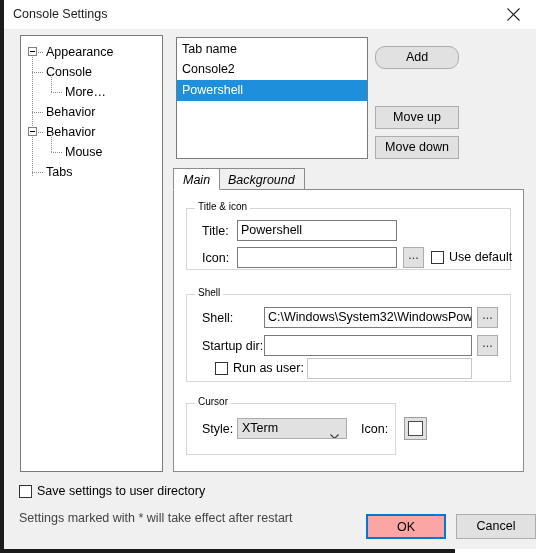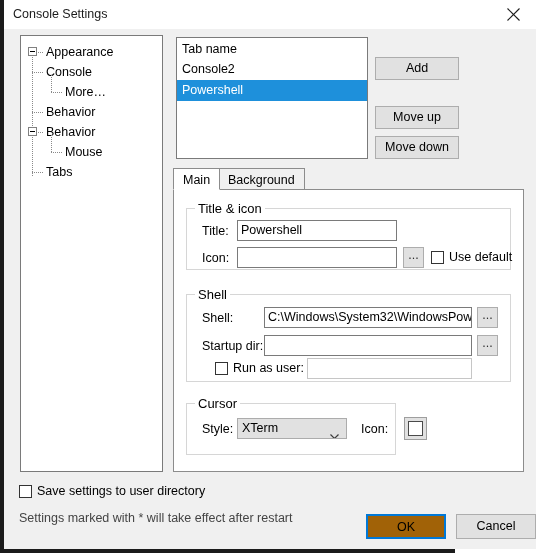--- a/index.html
+++ b/index.html
@@ -155,20 +155,21 @@
     height: 23px;
     line-height: 21px;
   }
 
   
   .tabstrip {
     position: absolute;
     left: 169px; top: 139px;
     width: 351px;
     height: 22px;
+    font-style: italic;
   }
   .tab {
     position: absolute;
     top: 0;
     height: 22px;
     line-height: 22px;
     padding: 0 9px;
     font-size: 12.5px;
     box-sizing: border-box;
     border: 1px solid #8c8c8c;
@@ -196,21 +197,21 @@
     position: absolute;
     border: 1px solid #d6d6d6;
     box-sizing: border-box;
     background: transparent;
   }
   .group-title {
     position: absolute;
     top: -8px; left: 8px;
     background: #ffffff;
     padding: 0 3px;
-    font-size: 13px;
+    font-size: 10px;
     white-space: nowrap;
   }
 
   .fld-label {
     position: absolute;
     font-size: 12.5px;
     white-space: nowrap;
   }
   .textfield {
     position: absolute;
@@ -294,21 +295,21 @@
     position: absolute;
     left: 15px; top: 482px;
     font-size: 12.5px;
     color: #444444;
     white-space: nowrap;
   }
   .ok-btn {
     position: absolute;
     left: 362px; top: 485px;
     width: 80px; height: 25px;
-    background: #a16207;
+    background: #fca5a5;
     border: 2px solid #0078d7;
     box-sizing: border-box;
     line-height: 21px;
     text-align: center;
     font-size: 12.5px;
   }
   .cancel-btn {
     position: absolute;
     left: 452px; top: 485px;
     width: 80px; height: 25px;
@@ -380,21 +381,21 @@
 
       </div>
     </div>
 
     <div class="listbox">
       <div class="list-item header">Tab name</div>
       <div class="list-item">Console2</div>
       <div class="list-item selected">Powershell</div>
     </div>
 
-    <button class="btn side-btn" style="top:28px;">Add</button>
+    <button class="btn side-btn" style="top:17px;border-radius:10px;">Add</button>
     <button class="btn side-btn" style="top:77px;">Move up</button>
     <button class="btn side-btn" style="top:107px;">Move down</button>
 
     <div class="tabstrip">
       <div class="tab active" style="left:0px;">Main</div>
       <div class="tab" style="left:45px;">Background</div>
     </div>
 
     <div class="tabpanel">
 

